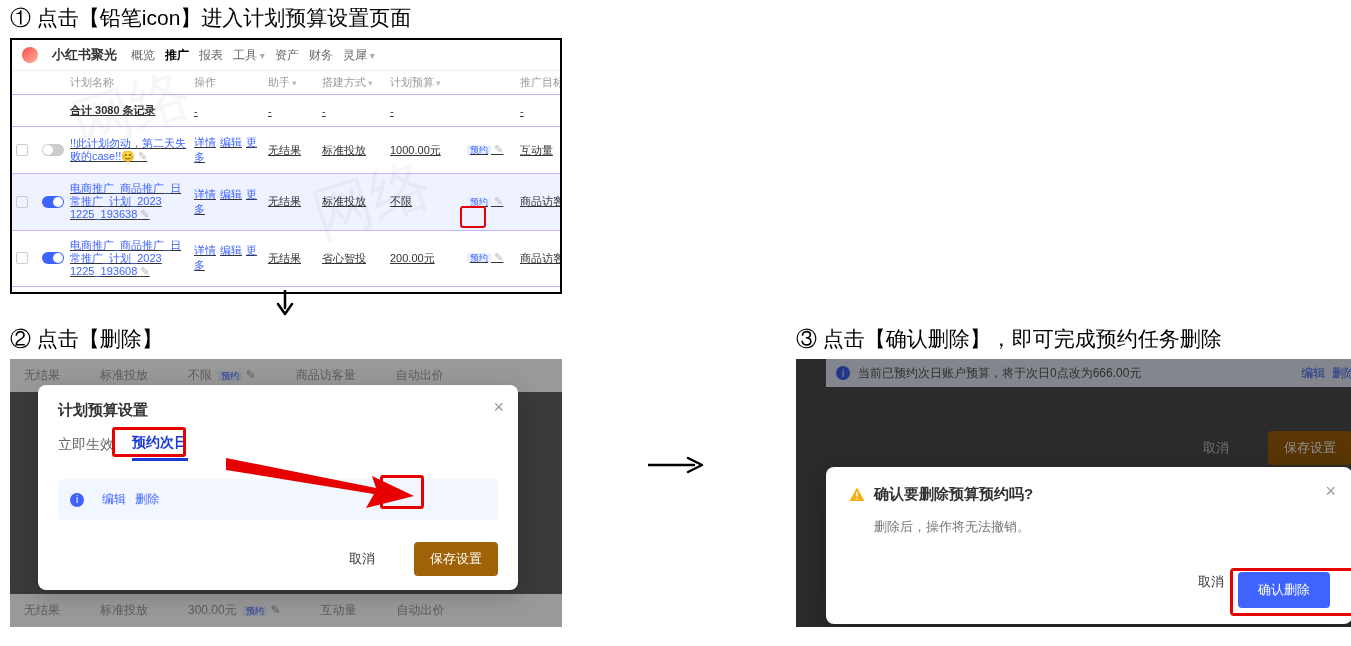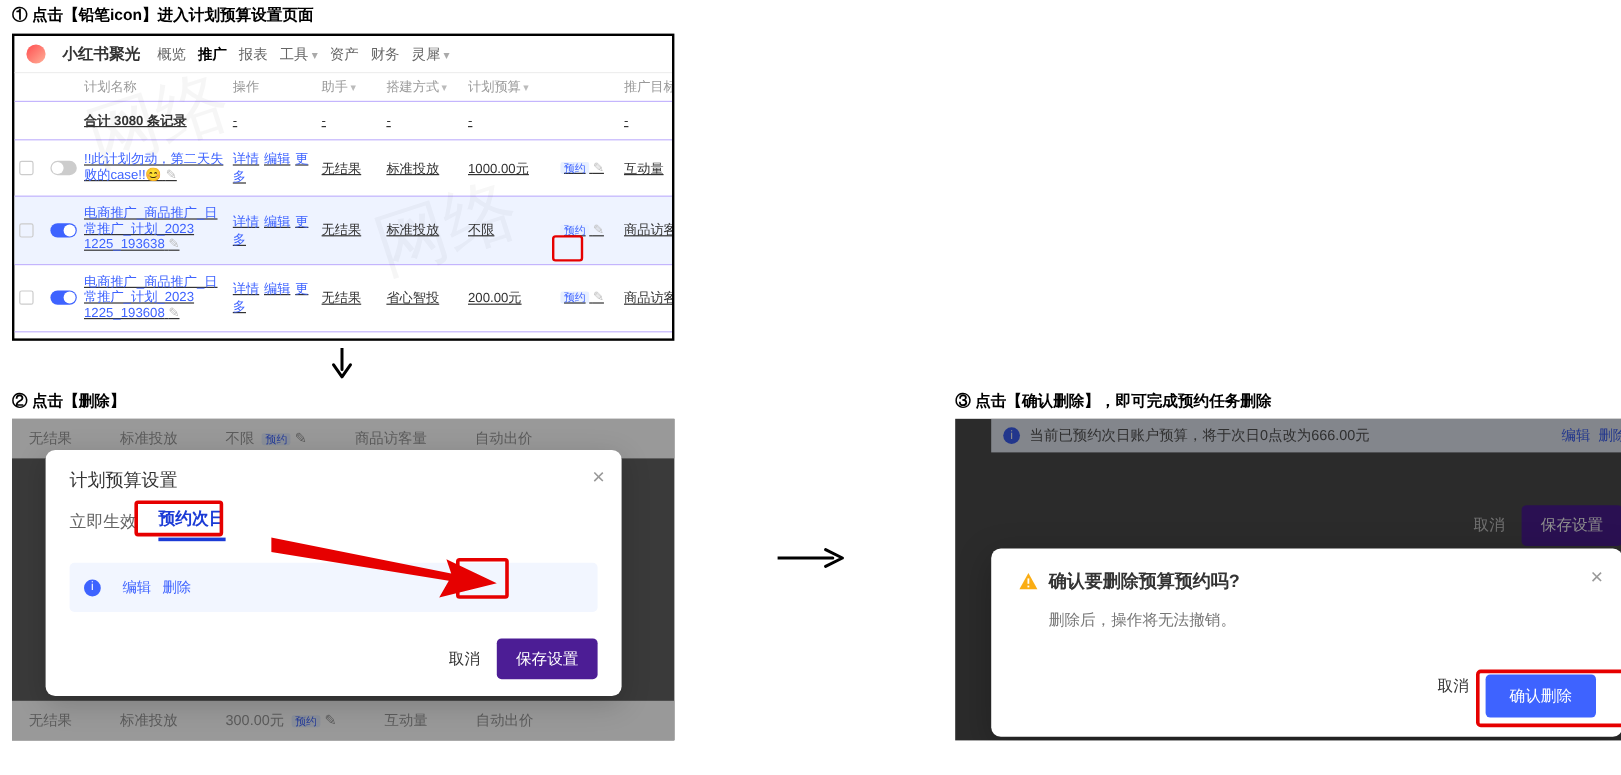--- a/index.html
+++ b/index.html
@@ -5,22 +5,22 @@
   * { box-sizing: border-box; margin: 0; padding: 0; }
   body {
     font-family: -apple-system, BlinkMacSystemFont, "PingFang SC", "Microsoft YaHei", sans-serif;
     background: #fff;
     font-size: 12px;
     color: #333;
     width: 1351px;
   }
   .wrap { position: relative; width: 1351px; height: 646px; }
   .step-title {
-    font-size: 13px;
-    font-weight: 700;
+    font-size: 21px;
+    font-weight: 400;
     color: #000;
     margin-bottom: 6px;
   }
 
   
   .panel1 {
     position: absolute; left: 10px; top: 4px; width: 552px;
   }
   .panel1-frame {
     border: 2px solid #000; background: #fff; height: 256px; overflow: hidden; position: relative;
@@ -72,35 +72,35 @@
   }
   .panel2-frame { position:relative; height:268px; background:#3a3a3a; overflow:hidden; }
   .bg-row {
     display:flex; gap:40px; color:#999; font-size:12px; padding:8px 14px;
     background:#fff; filter:brightness(0.6);
   }
   .modal2 {
     position:absolute; left:28px; top:26px; right:44px; background:#fff; border-radius:8px;
     box-shadow:0 6px 24px rgba(0,0,0,.18); padding:16px 20px 14px 20px;
   }
-  .modal2 h3 { font-size:15px; font-weight:400; margin-bottom:14px; }
+  .modal2 h3 { font-size:15px; font-weight:700; margin-bottom:14px; }
   .close-x { position:absolute; right:14px; top:12px; color:#999; font-size:18px; cursor:pointer; }
   .tabs2 { display:flex; gap:18px; font-size:14px; color:#666; margin-bottom:18px; align-items:center; }
   .tabs2 .t { padding-bottom:6px; }
   .tabs2 .t.active { color:#1b3bd6; border-bottom:3px solid #1b3bd6; font-weight:600; }
   .notice {
     background:#f2f6ff; border-radius:4px; padding:12px 12px; font-size:12px; color:#555;
     display:flex; align-items:center; gap:6px;
   }
   .info-dot { width:14px; height:14px; border-radius:50%; background:#3e63ff; color:#fff; font-size:10px; display:flex; align-items:center; justify-content:center; flex:none; }
   .notice .actions { margin-left:6px; }
   .notice .actions span { color:#3e63ff; margin-left:6px; }
   .modal2-btns { display:flex; justify-content:flex-end; gap:14px; margin-top:22px; align-items:center; }
   .btn-plain { color:#333; font-size:13px; cursor:pointer; }
-  .btn-primary { background:#4c1d95; color:#fff; padding:8px 16px; border-radius:4px; font-size:13px; cursor:pointer; }
+  .btn-primary { background:#a16207; color:#fff; padding:8px 16px; border-radius:4px; font-size:13px; cursor:pointer;margin-left:25px; }
   .red-box2a { position:absolute; border:3px solid #e60000; border-radius:3px; }
 
   
   .big-arrow { position:absolute; left:188px; top:55px; width:190px; height:70px; pointer-events:none; }
 
   
   .arrow-right { position:absolute; left:648px; top:456px; width:56px; height:18px; }
 
   
   .panel3 { position:absolute; left:796px; top:325px; width:580px; }

